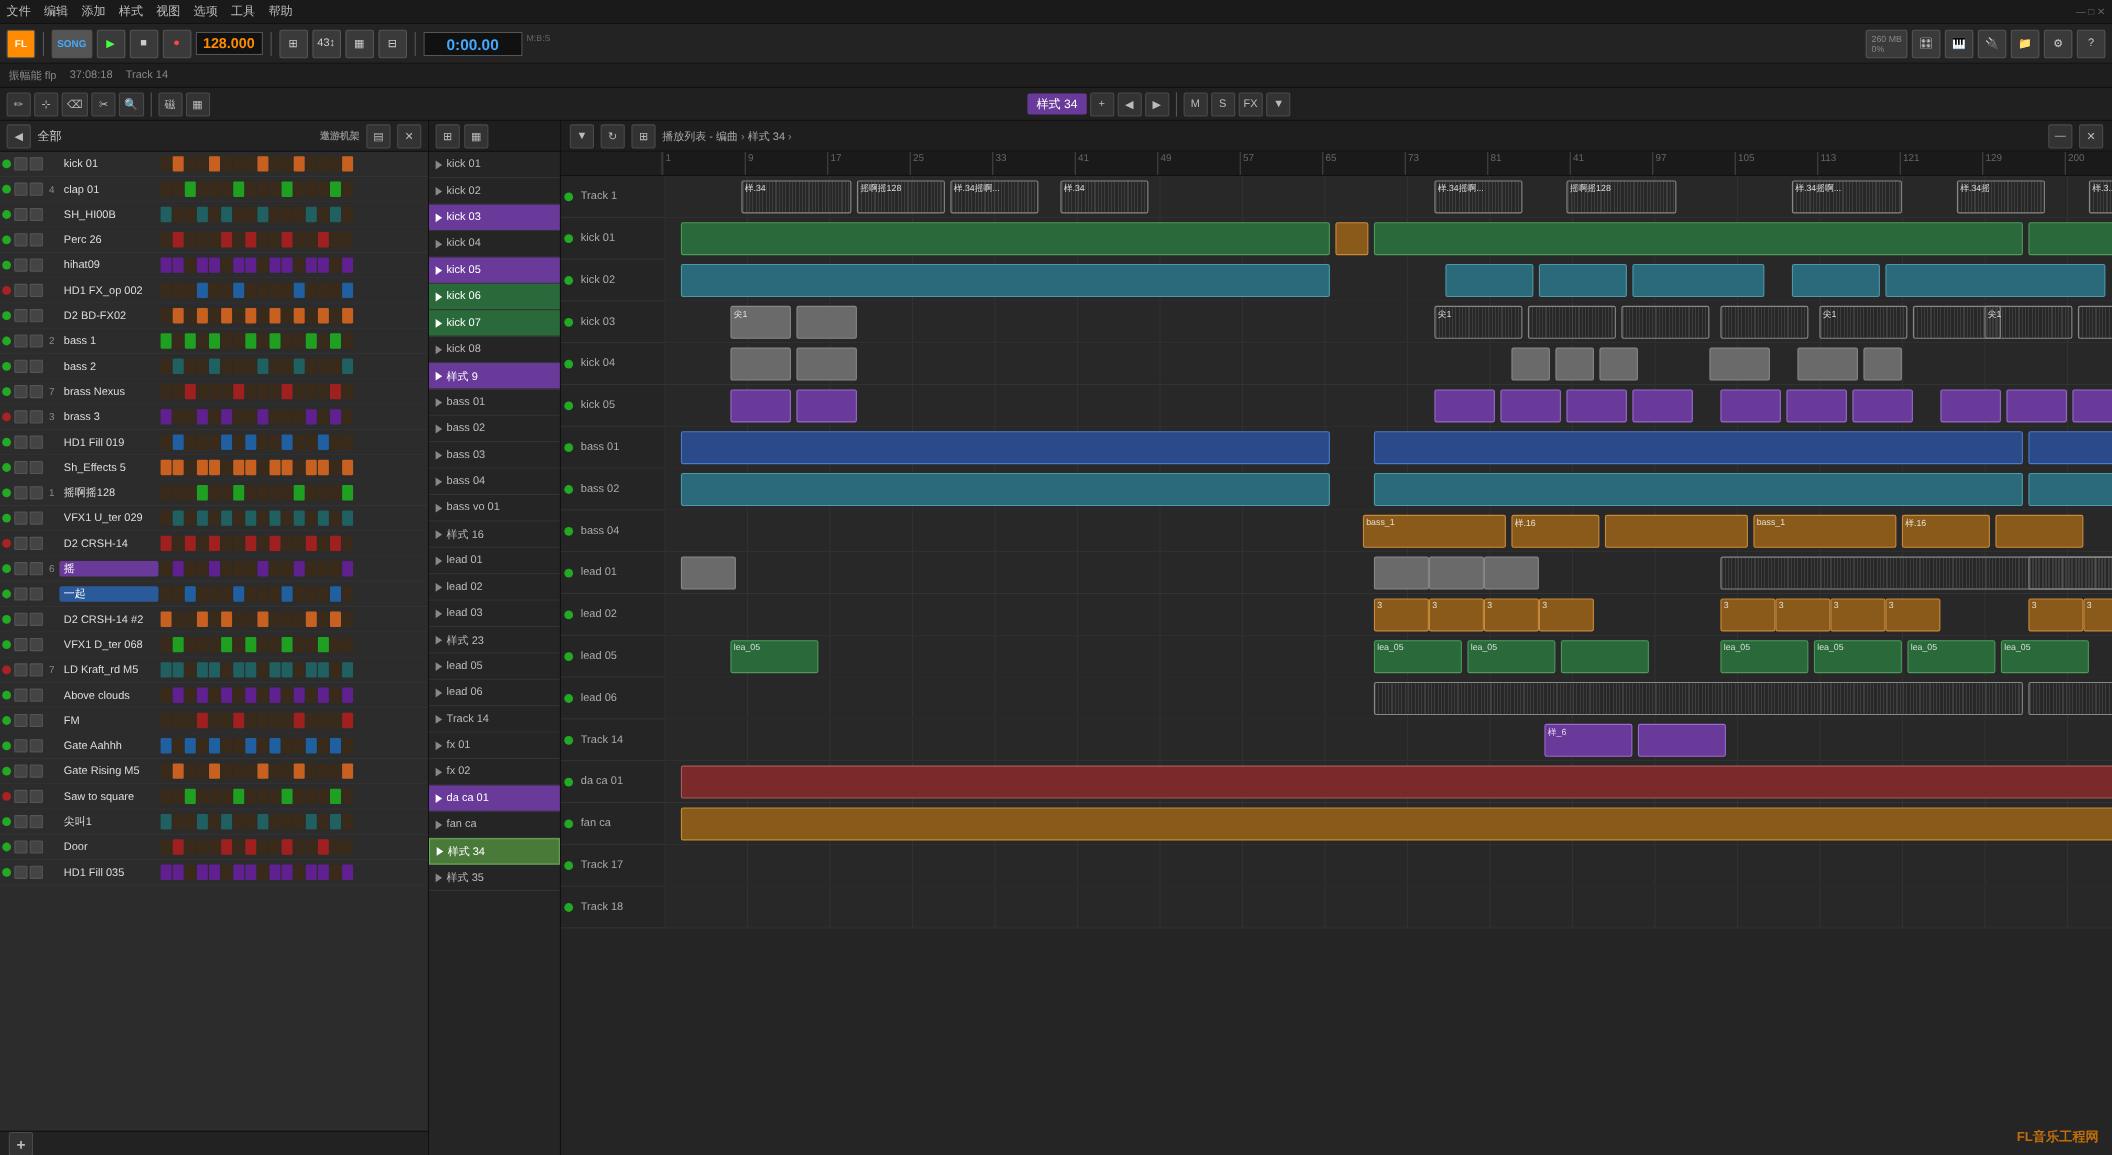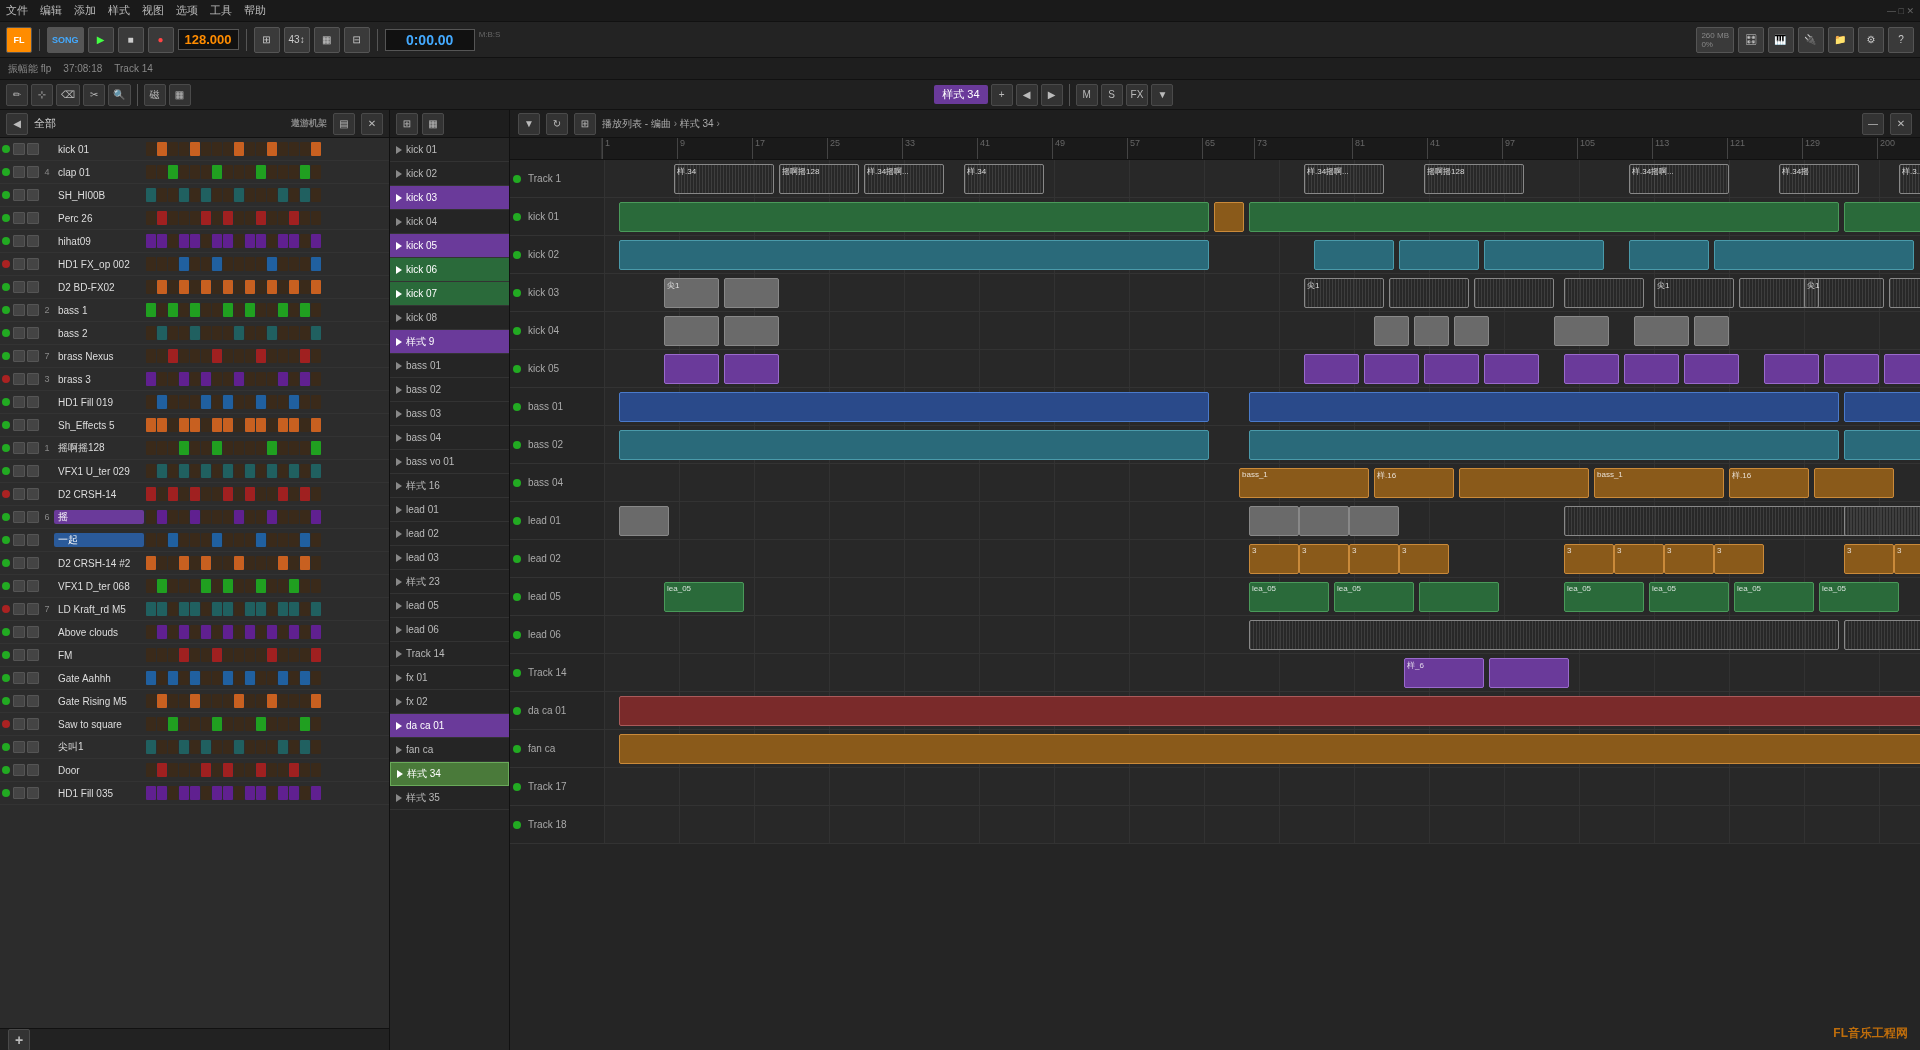--- a/index.html
+++ b/index.html
@@ -1340,21 +1340,21 @@
 
       <div class="ruler-mark" style="left: 0px;">1</div>
           <div class="ruler-mark" style="left: 75px;">9</div>
           <div class="ruler-mark" style="left: 150px;">17</div>
           <div class="ruler-mark" style="left: 225px;">25</div>
           <div class="ruler-mark" style="left: 300px;">33</div>
           <div class="ruler-mark" style="left: 375px;">41</div>
           <div class="ruler-mark" style="left: 450px;">49</div>
           <div class="ruler-mark" style="left: 525px;">57</div>
           <div class="ruler-mark" style="left: 600px;">65</div>
-          <div class="ruler-mark" style="left: 652px;">73</div>
+          <div class="ruler-mark" style="left: 675px;">73</div>
           <div class="ruler-mark" style="left: 750px;">81</div>
           <div class="ruler-mark" style="left: 825px;">41</div>
           <div class="ruler-mark" style="left: 900px;">97</div>
           <div class="ruler-mark" style="left: 975px;">105</div>
           <div class="ruler-mark" style="left: 1050px;">113</div>
           <div class="ruler-mark" style="left: 1125px;">121</div>
           <div class="ruler-mark" style="left: 1200px;">129</div>
           <div class="ruler-mark" style="left: 1275px;">200</div>
         </div>
     </div>

